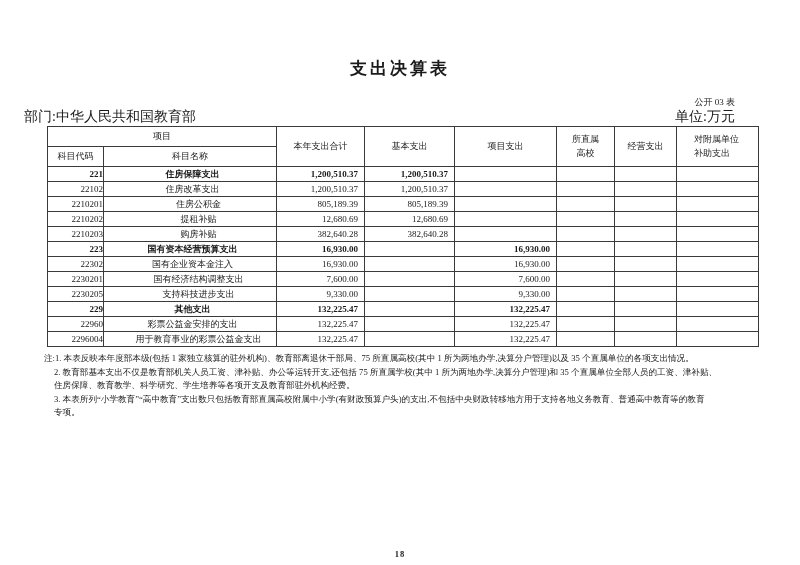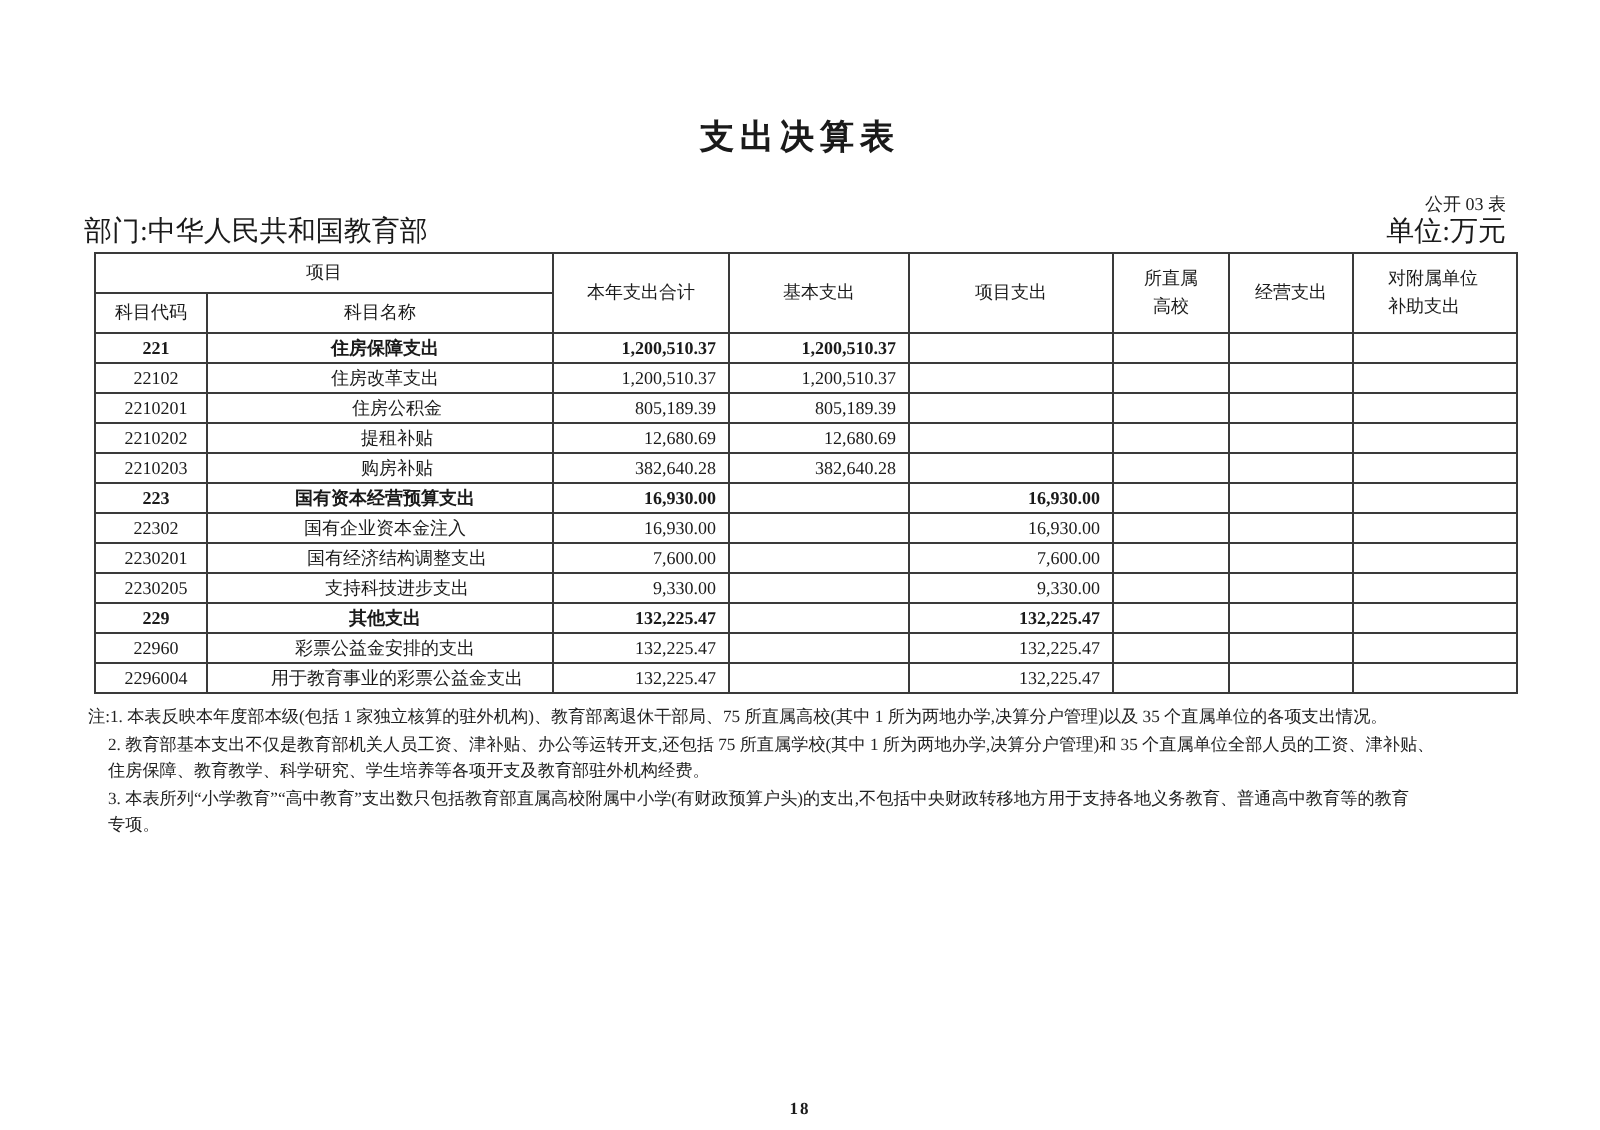--- a/index.html
+++ b/index.html
@@ -14,21 +14,21 @@
   .page { width: 800px; height: 565px; background: #fff; position: relative; }
 
   .title {
     margin-top: 57px;
     text-align: center;
     font-size: 17px;
     font-weight: bold;
     letter-spacing: 3px;
   }
 
-  .meta-wrap { width: 711px; margin-left: 42px; }
+  .meta-wrap { width: 711px; margin-left: 24px; }
   .meta-right {
     margin-top: 17px;
     text-align: right;
     font-size: 9px;
     line-height: 11px;
   }
   .meta-row {
     margin-top: 3px;
     display: flex;
     justify-content: space-between;
@@ -53,21 +53,21 @@
   table.fin thead th {
     height: 20px;
     text-align: center;
     vertical-align: middle;
     white-space: normal;
   }
   .wrap-narrow { display: inline-block; width: 29px; word-break: break-all; line-height: 1.45; text-align: center; }
   .wrap-mid    { display: inline-block; width: 47px; word-break: break-all; line-height: 1.45; text-align: left; }
 
   table.fin tbody td { height: 15px; vertical-align: middle; }
-  td.code { text-align: center; padding-left: 5px; }
+  td.code { text-align: right; padding-left: 5px; }
   td.name { text-align: center; padding-left: 5px; }
   td.name.indent { padding-left: 17px; }
   td.num  { text-align: right; padding-right: 6px; }
   tr.bold td { font-weight: bold; }
 
   .notes {
     margin-left: 44px;
     margin-top: 5px;
     width: 713px;
     font-size: 8.6px;

